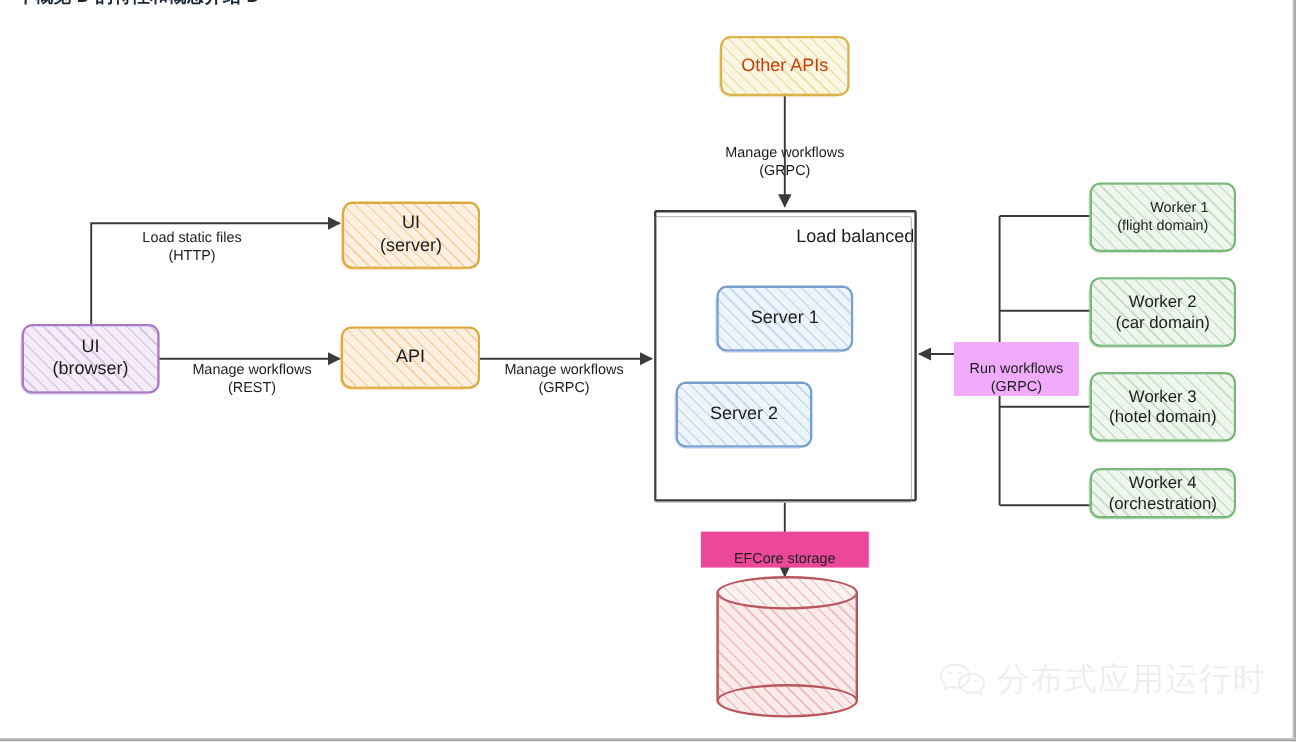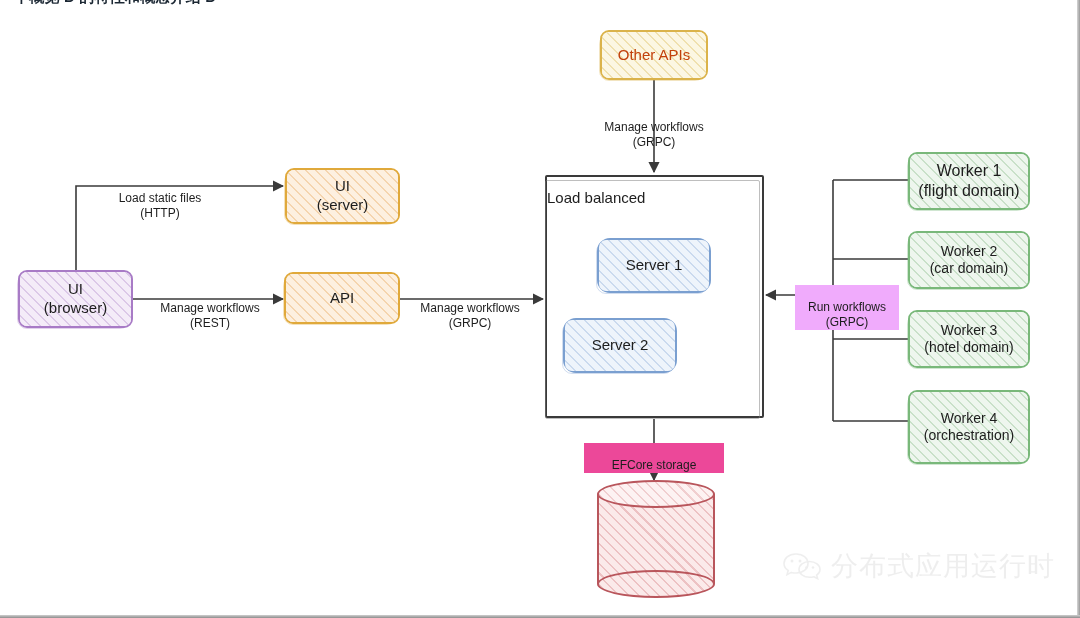--- a/index.html
+++ b/index.html
@@ -87,21 +87,21 @@
   }
 
   .n-purple{border-color:#a87bc6;color:#a87bc6;}
   .n-purple .label{color:#1d1d1d;}
   .n-purple::before{
     background-color:#f4ecf8;
     background-image:repeating-linear-gradient(45deg,
       rgba(158,110,190,.28) 0 1.4px, rgba(158,110,190,0) 1.4px 7px);
   }
 
-  .n-blue{border-color:#7a9fd0;color:#7a9fd0;border-radius:13px;}
+  .n-blue{border-color:#7a9fd0;color:#7a9fd0;}
   .n-blue .label{color:#1d1d1d;}
   .n-blue::before{
     background-color:#eef4fb;
     background-image:repeating-linear-gradient(45deg,
       rgba(110,150,205,.28) 0 1.4px, rgba(110,150,205,0) 1.4px 7px);
   }
 
   .n-green{border-color:#79b87a;color:#79b87a;}
   .n-green .label{color:#1d1d1d;}
   .n-green::before{
@@ -120,21 +120,21 @@
   }
   .lb-box::after{
     content:"";
     position:absolute;left:-2px;top:3px;right:2px;bottom:-3px;
     border:1.2px solid #7d7d7d;opacity:.5;border-radius:2px;
     pointer-events:none;
   }
   .lb-title{
     position:absolute;
     left:0;right:0;top:12px;
-    text-align:left;
+    text-align:right;
     font-size:15px;
     color:#1d1d1d;
   }
 
   
   .cyl{
     position:absolute;
   }
   .cyl .body{
     position:absolute;left:0;top:14px;width:100%;height:calc(100% - 28px);
@@ -267,33 +267,33 @@
   </div>
 
   <div class="node n-blue" style="left:597px;top:238px;width:114px;height:55px;">
     <span class="label">Server 1</span>
   </div>
 
   <div class="node n-blue" style="left:563px;top:318px;width:114px;height:55px;">
     <span class="label">Server 2</span>
   </div>
 
-  <div class="node n-green" style="left:908px;top:152px;width:122px;height:58px;font-size:16px;">
+  <div class="node n-green" style="left:908px;top:152px;width:122px;height:58px;font-size:12px;text-align:right;">
     <span class="label">Worker 1
 (flight domain)</span>
   </div>
   <div class="node n-green" style="left:908px;top:231px;width:122px;height:58px;font-size:14px;text-align:center;">
     <span class="label">Worker 2
 (car domain)</span>
   </div>
   <div class="node n-green" style="left:908px;top:310px;width:122px;height:58px;font-size:14px;">
     <span class="label">Worker 3
 (hotel domain)</span>
   </div>
-  <div class="node n-green" style="left:908px;top:390px;width:122px;height:74px;font-size:14px;">
+  <div class="node n-green" style="left:908px;top:390px;width:122px;height:42px;font-size:14px;">
     <span class="label">Worker 4
 (orchestration)</span>
   </div>
 
   <div class="cyl" style="left:597px;top:480px;width:118px;height:118px;">
     <div class="bottom-ellipse"></div>
     <div class="body"></div>
     <div class="top-ellipse"></div>
   </div>
 

